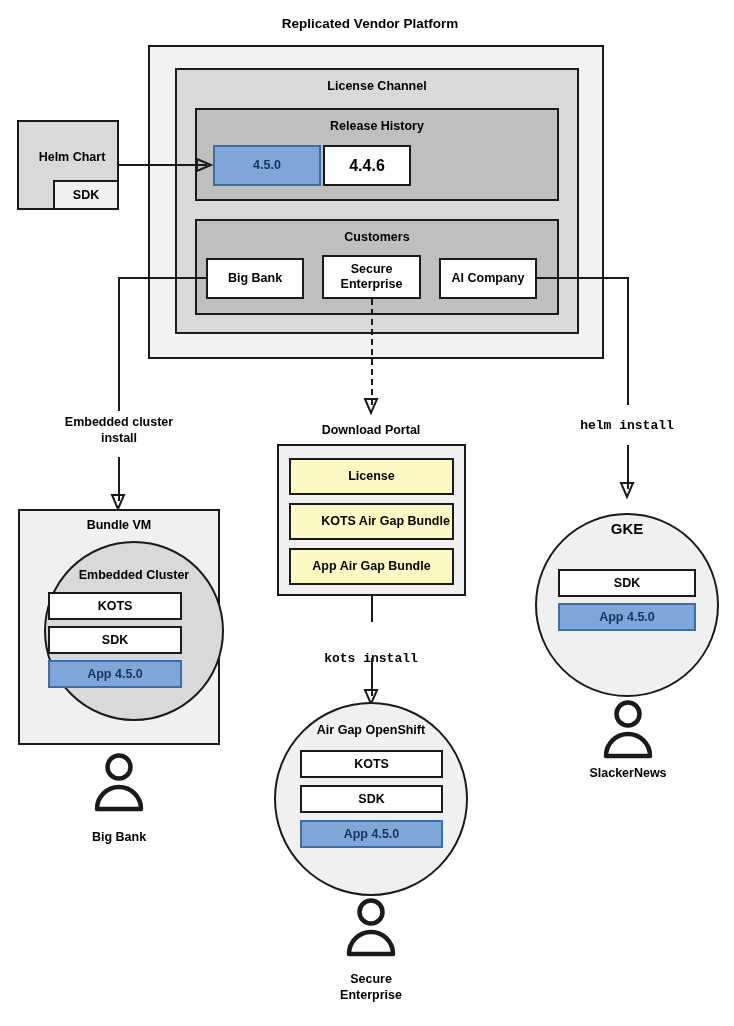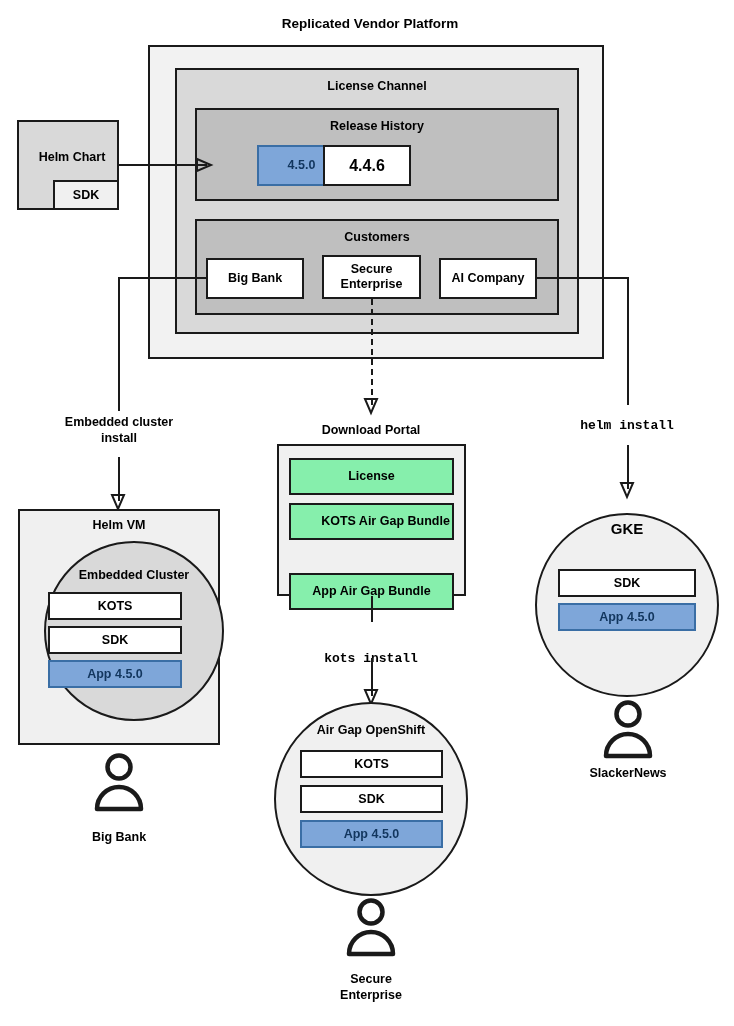--- a/index.html
+++ b/index.html
@@ -46,21 +46,21 @@
     justify-content: center;
     text-align: center;
     color: #000;
     font-weight: bold;
     line-height: 1.2;
   }
   .box-outer    { background: #f2f2f2; }
   .box-mid      { background: #d9d9d9; }
   .box-inner    { background: #bfbfbf; text-align: right; }
   .box-white    { background: #ffffff; }
-  .box-grey     { background: #86efac; }
+  .box-grey     { background: #fef9c3; }
   .box-lgrey    { background: #f0f0f0; }
   .box-blue {
     background: #7ea6d9;
     border-color: #3a6ea5;
     color: #12365e;
   }
   .box-title {
     align-items: flex-start;
     padding-top: 9px;
   }
@@ -107,21 +107,21 @@
 
   <div class="box box-outer" style="left:148px; top:45px; width:456px; height:314px;"></div>
 
   <div class="box box-mid box-title" style="left:175px; top:68px; width:404px; height:266px; font-size:12.5px;">
     <span>License Channel</span>
   </div>
 
   <div class="box box-inner box-title" style="left:195px; top:108px; width:364px; height:93px; font-size:12.5px;">
     <span>Release History</span>
   </div>
-  <div class="box box-blue" style="left:213px; top:145px; width:89px; height:41px; font-size:12.5px;margin-left:44px;">
+  <div class="box box-blue" style="left:213px; top:145px; width:108px; height:41px; font-size:12.5px;">
     <span>4.5.0</span>
   </div>
   <div class="box box-white" style="left:323px; top:145px; width:88px; height:41px; font-size:16px;">
     <span>4.4.6</span>
   </div>
 
   <div class="box box-inner box-title" style="left:195px; top:219px; width:364px; height:96px; font-size:12.5px;">
     <span>Customers</span>
   </div>
   <div class="box box-white" style="left:206px; top:258px; width:98px; height:41px; font-size:12.5px;">
@@ -170,33 +170,33 @@
   </svg>
 
   <div class="lbl" style="left:291px; top:423px; width:160px; font-size:12.5px;">Download Portal</div>
   <div class="box box-lgrey" style="left:277px; top:444px; width:189px; height:152px;"></div>
   <div class="box box-grey" style="left:289px; top:458px; width:165px; height:37px; font-size:12.5px;">
     <span>License</span>
   </div>
   <div class="box box-grey" style="left:289px; top:503px; width:165px; height:37px; font-size:12.5px;padding-left:28px;">
     <span>KOTS Air Gap Bundle</span>
   </div>
-  <div class="box box-grey" style="left:289px; top:573px; width:165px; height:37px; font-size:12.5px;">
+  <div class="box box-grey" style="left:289px; top:548px; width:165px; height:37px; font-size:12.5px;">
     <span>App Air Gap Bundle</span>
   </div>
 
   <div class="ln-v" style="left:371px; top:596px; height:26px;"></div>
   <div class="lbl mono" style="left:291px; top:630px; width:160px; font-size:13px;margin-top:21px;">kots install</div>
   <div class="ln-v" style="left:371px; top:658px; height:38px;"></div>
   <svg class="arrow-d" style="left:363px; top:689px;" width="16" height="18" viewBox="0 0 16 18">
     <path d="M2 1 L14 1 L8 15 Z" fill="none" stroke="#1a1a1a" stroke-width="2" stroke-linejoin="miter"></path>
   </svg>
 
   <div class="box box-lgrey" style="left:18px; top:509px; width:202px; height:236px;"></div>
-  <div class="lbl lbl-reg" style="left:18px; top:518px; width:202px; font-size:12.5px;">Helm VM</div>
+  <div class="lbl lbl-reg" style="left:18px; top:518px; width:202px; font-size:12.5px;">Bundle VM</div>
   <div class="circle circle-grey" style="left:44px; top:541px; width:180px; height:180px;"></div>
   <div class="lbl" style="left:44px; top:568px; width:180px; font-size:12.5px;">Embedded Cluster</div>
   <div class="box box-white" style="left:48px; top:592px; width:134px; height:28px; font-size:12.5px;">
     <span>KOTS</span>
   </div>
   <div class="box box-white" style="left:48px; top:626px; width:134px; height:28px; font-size:12.5px;">
     <span>SDK</span>
   </div>
   <div class="box box-blue" style="left:48px; top:660px; width:134px; height:28px; font-size:12.5px;">
     <span>App 4.5.0</span>

